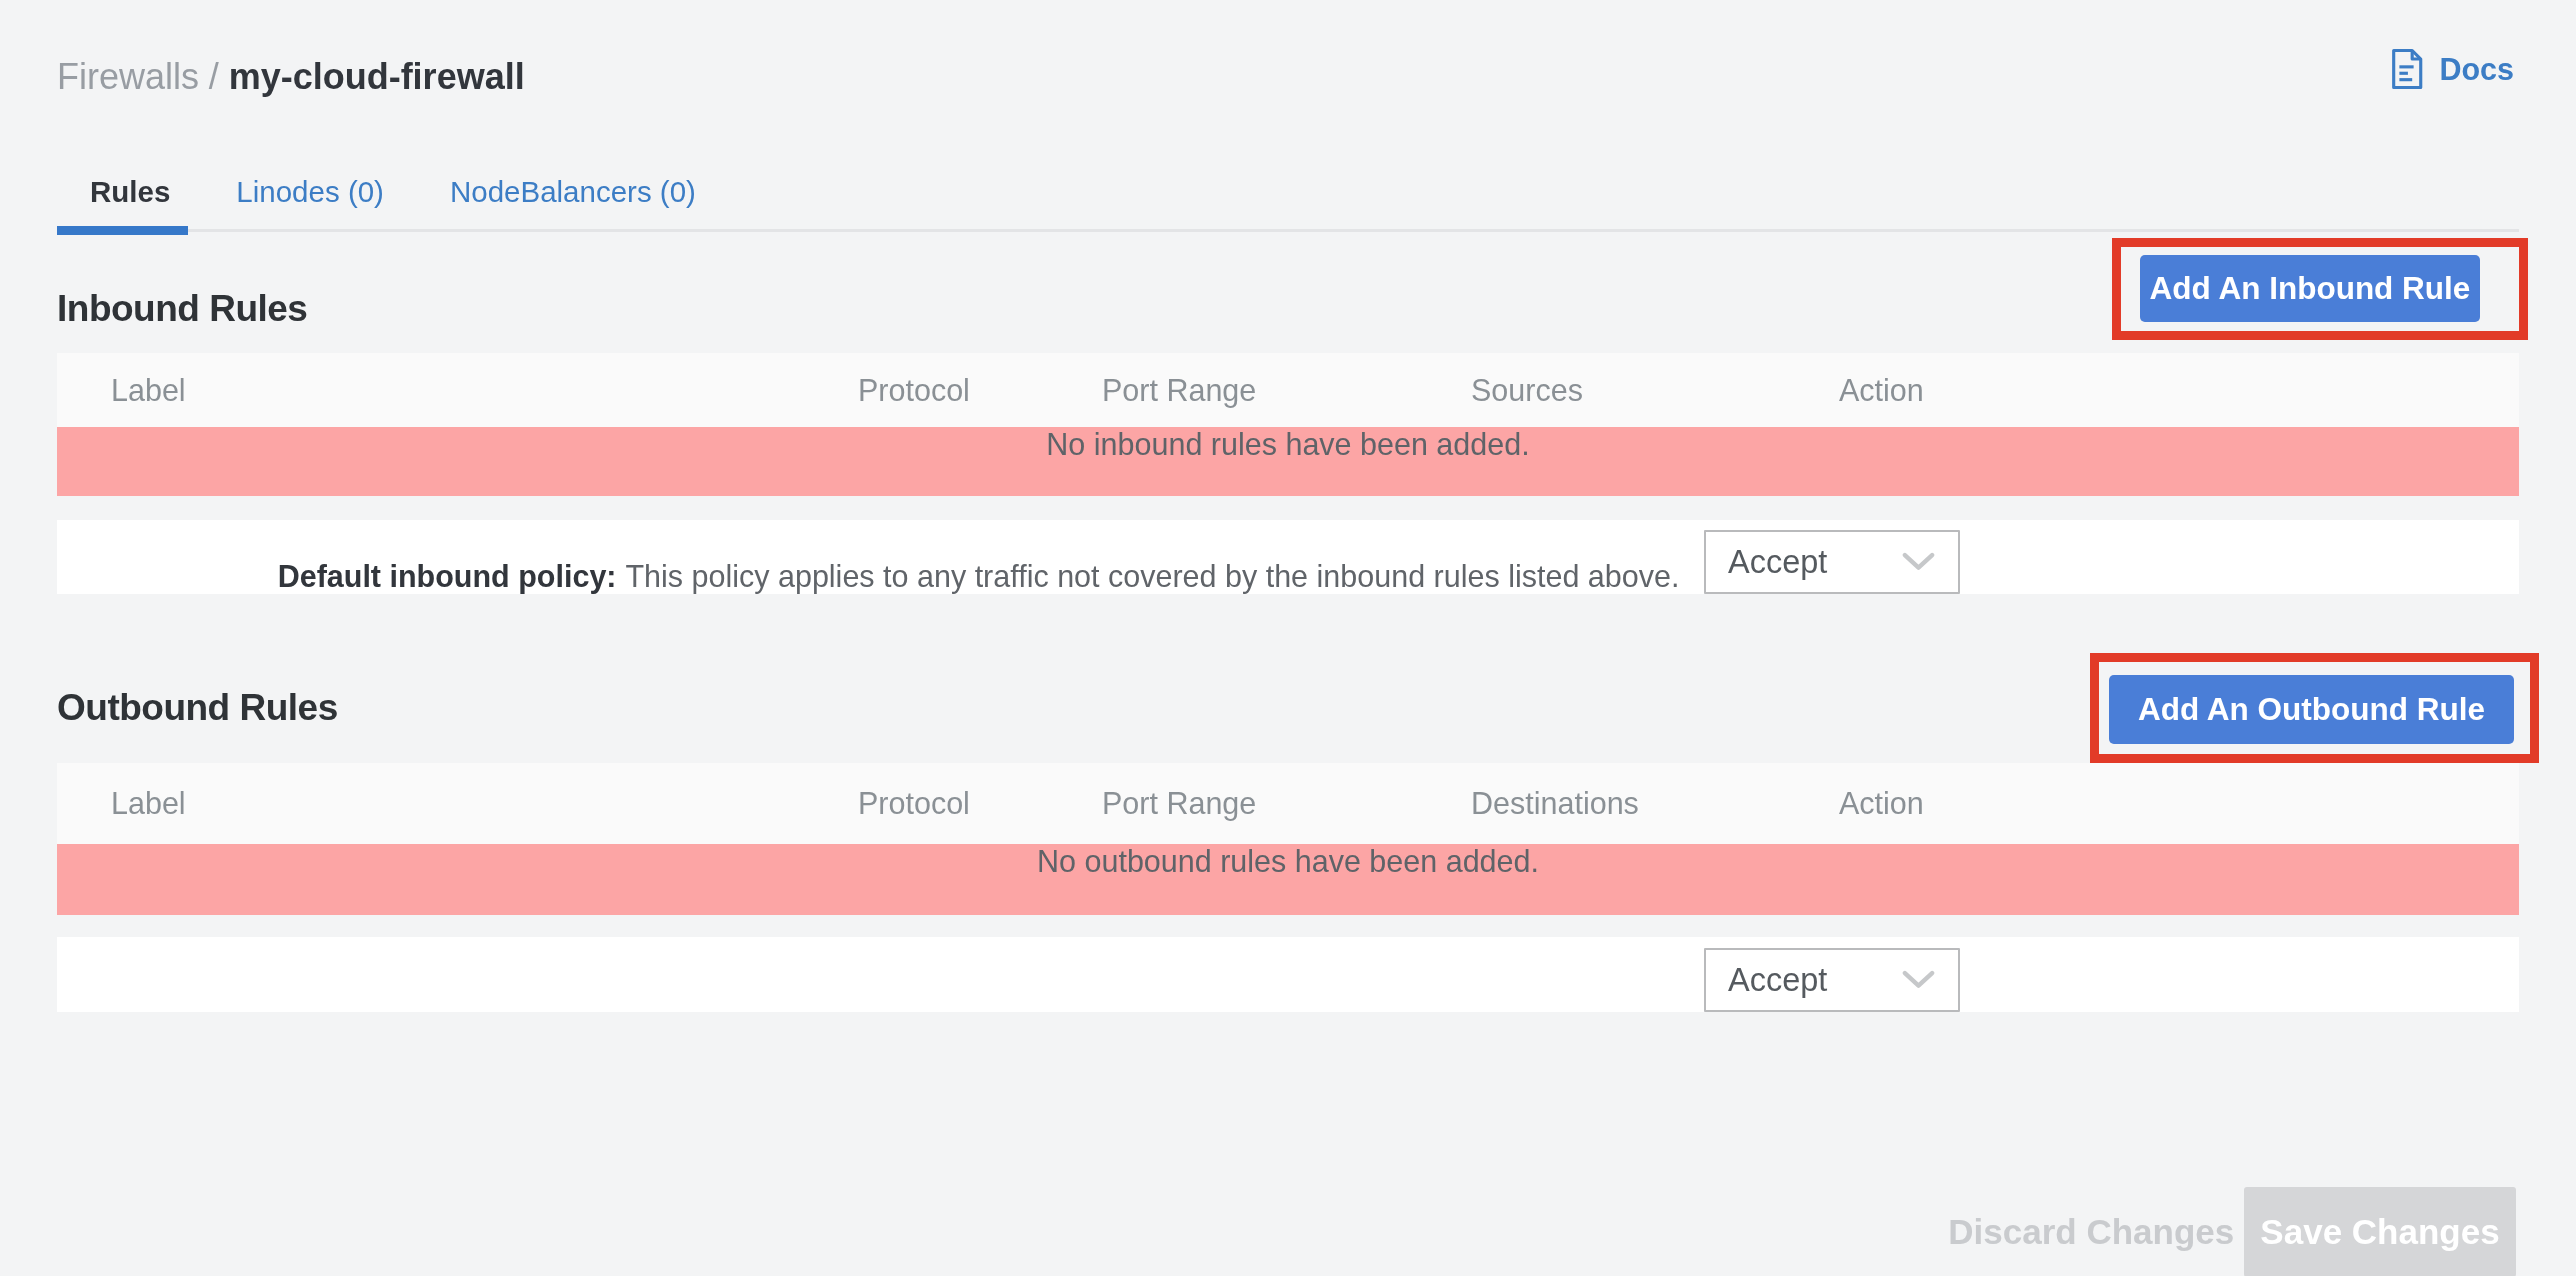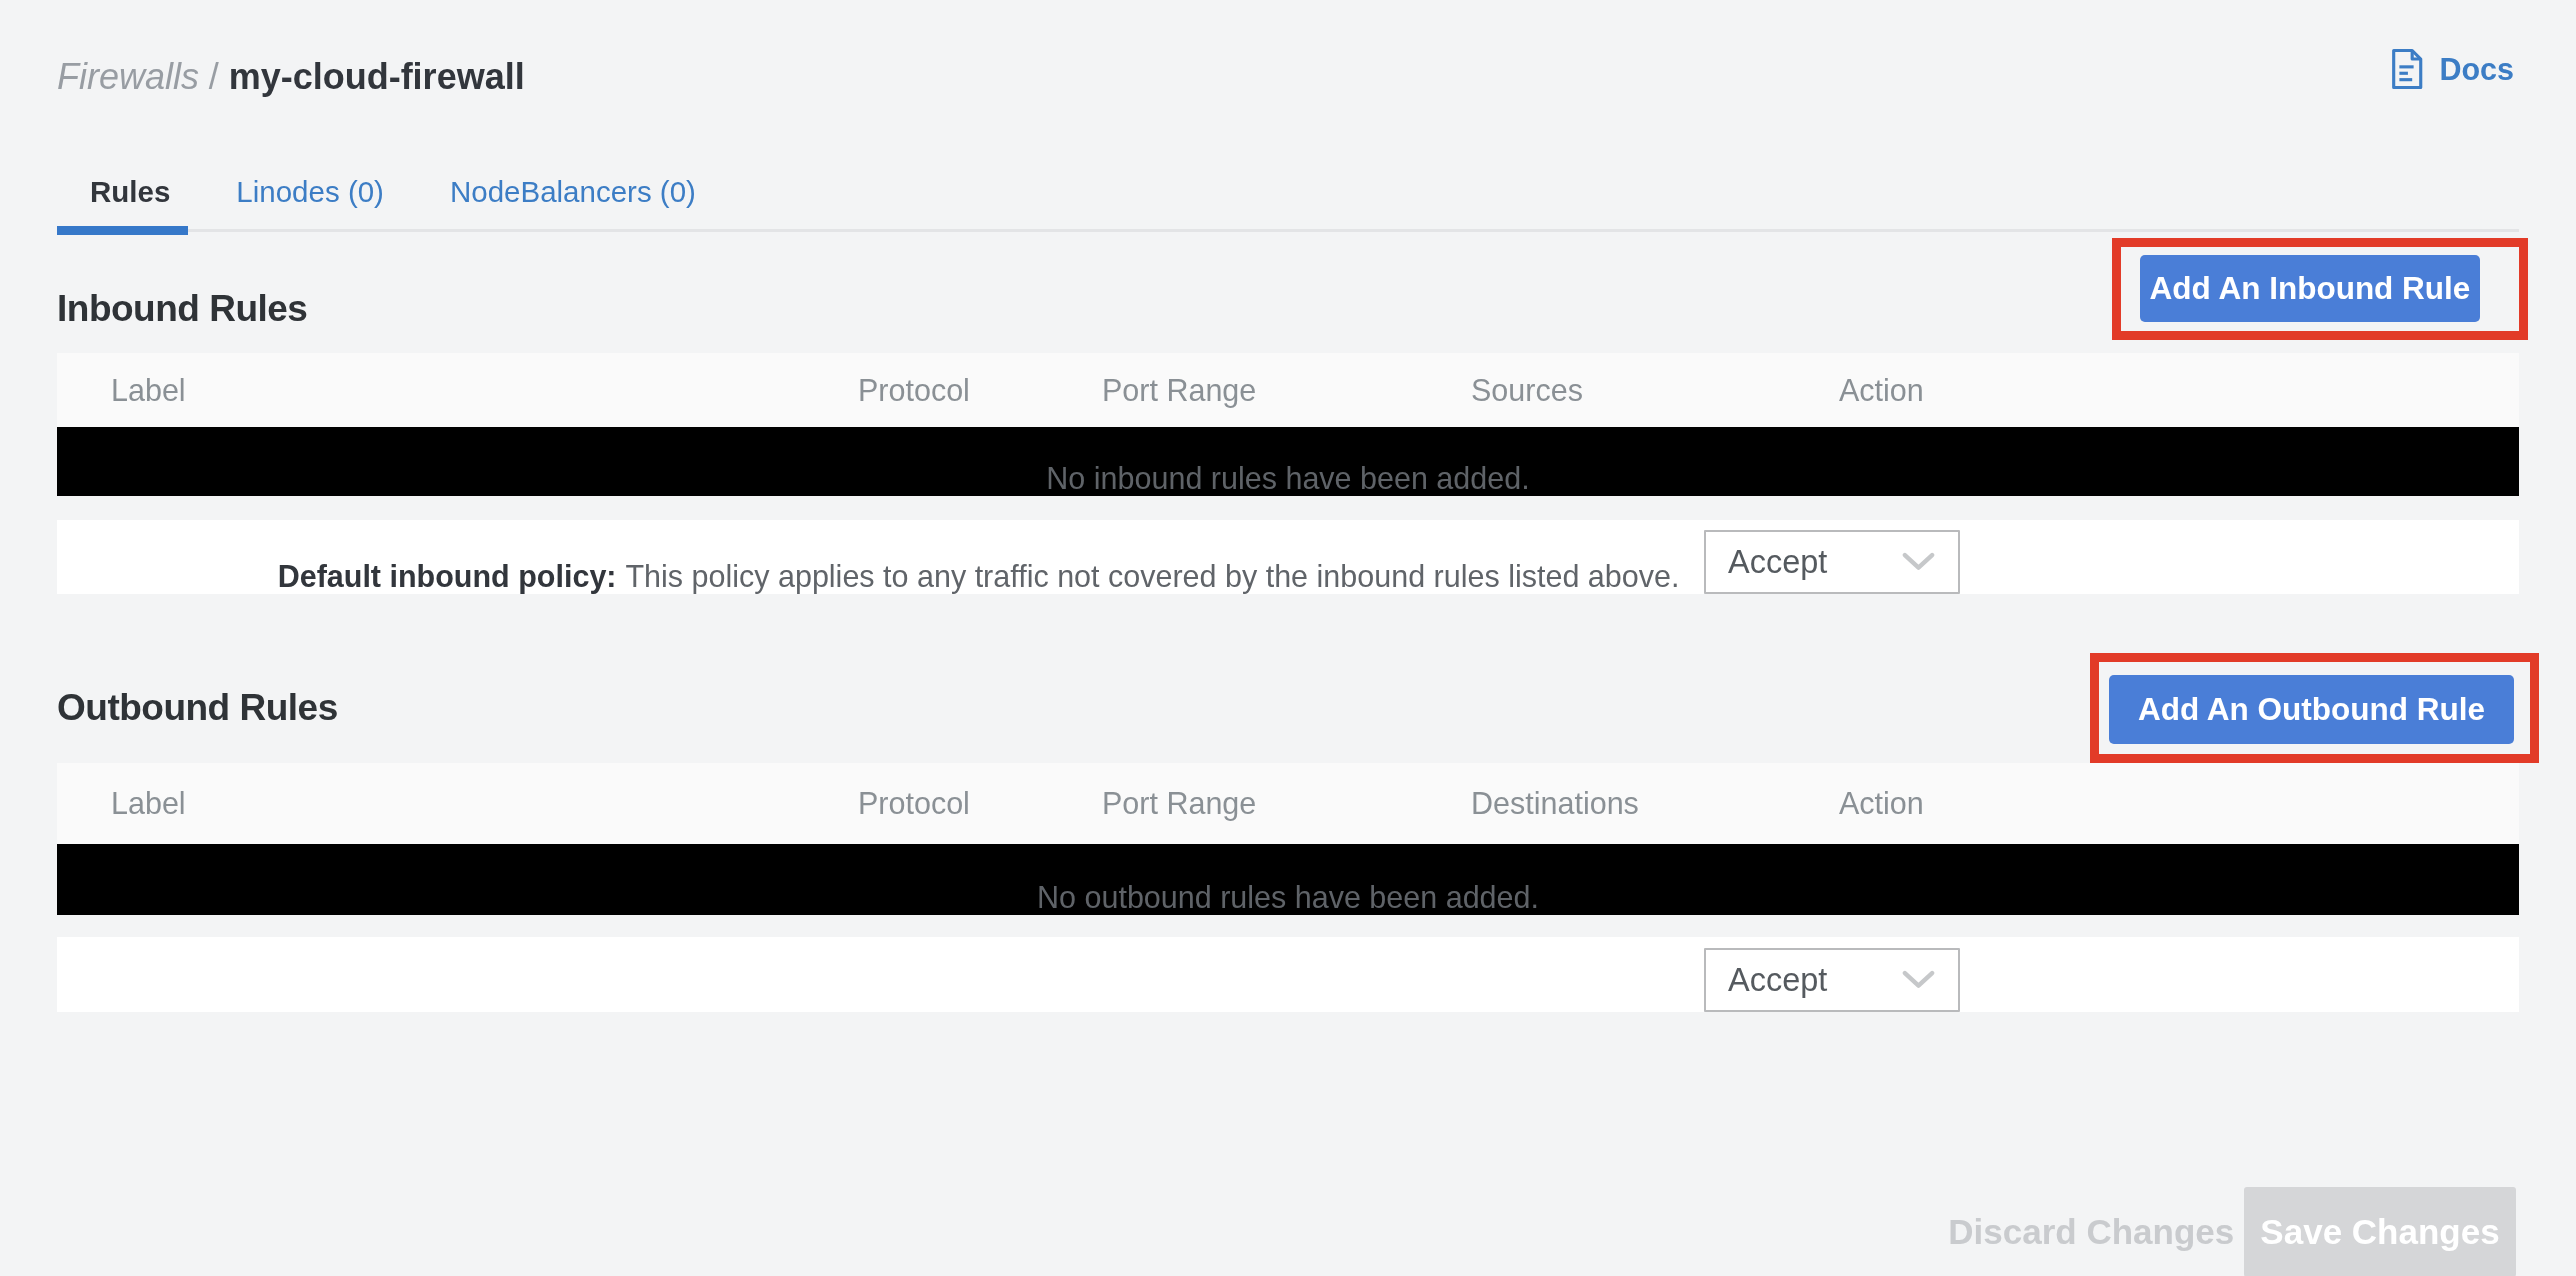--- a/index.html
+++ b/index.html
@@ -8,21 +8,21 @@
     background:#f3f4f5;
     font-family:"Liberation Sans", sans-serif;
     position:relative;
     overflow:hidden;
     color:#606469;
   }
   .abs { position:absolute; }
 
   
   .breadcrumb { left:57px; top:53px; font-size:36px; line-height:47px; color:#989da3; white-space:nowrap; }
-  .bc-section { color:#989da3; cursor:pointer;font-style:italic; }
+  .bc-section { color:#989da3; cursor:pointer; }
   .bc-sep { margin:0 9.8px; color:#989da3; }
   .bc-current { color:#32363c; font-weight:bold; }
 
   .docs { right:62px; top:47px; display:flex; align-items:center; gap:14.8px;
           color:#3c7dc5; font-size:30.5px; font-weight:bold; cursor:pointer; text-decoration:none; }
   .docs svg { display:block; }
 
   
   .tabs { left:57px; top:156px; display:flex; }
   .tab { padding:0 33px; font-size:29.5px; line-height:71px; color:#3c7dc5; cursor:pointer; white-space:nowrap; }
@@ -52,21 +52,21 @@
   .thead-inbound { top:353px; height:75px; }
   .thead-outbound { top:763px; height:81px; }
   .thead span { position:absolute; top:0; bottom:0; display:flex; align-items:center;
                 font-size:30.5px; color:#8a9095; white-space:nowrap; }
   .col-label { left:54px; }
   .col-protocol { left:801px; }
   .col-portrange { left:1045px; }
   .col-src { left:1414px; }
   .col-action { left:1782px; }
 
-  .empty-row { left:57px; width:2462px; background:#000000; display:flex; align-items:flex-end; justify-content:center;
+  .empty-row { left:57px; width:2462px; background:#fca5a5; display:flex; align-items:flex-start; justify-content:center;
                font-size:30.5px; color:#5f6368; }
   .empty-inbound { top:427px; height:69px; }
   .empty-outbound { top:844px; height:71px; }
 
   .policy-row { left:57px; width:2462px; background:#ffffff; display:flex; align-items:flex-end;
                 justify-content:flex-end; padding-right:559px; box-sizing:border-box; }
   .policy-inbound { top:520px; height:74px; }
   .policy-outbound { top:937px; height:75px; }
   .policy-text { font-size:30.5px; color:#606469; white-space:nowrap; text-align:right; }
   .policy-bold { font-weight:bold; color:#32363c; margin-right:8.9px; }

